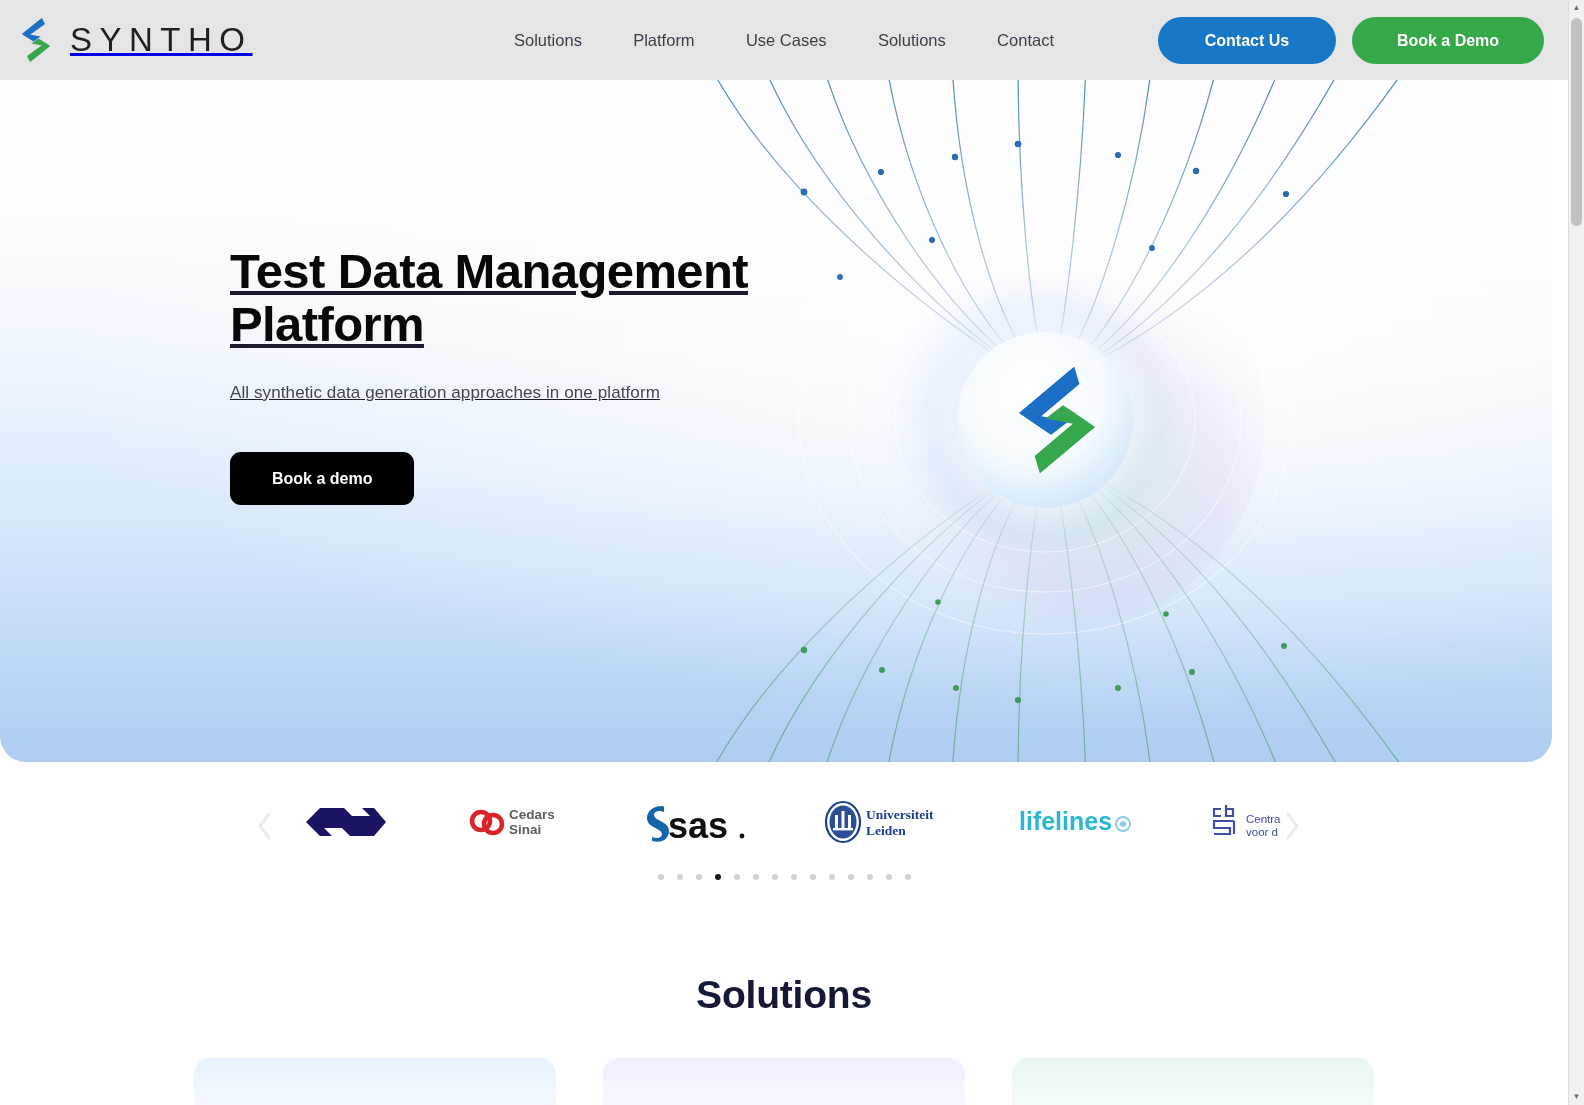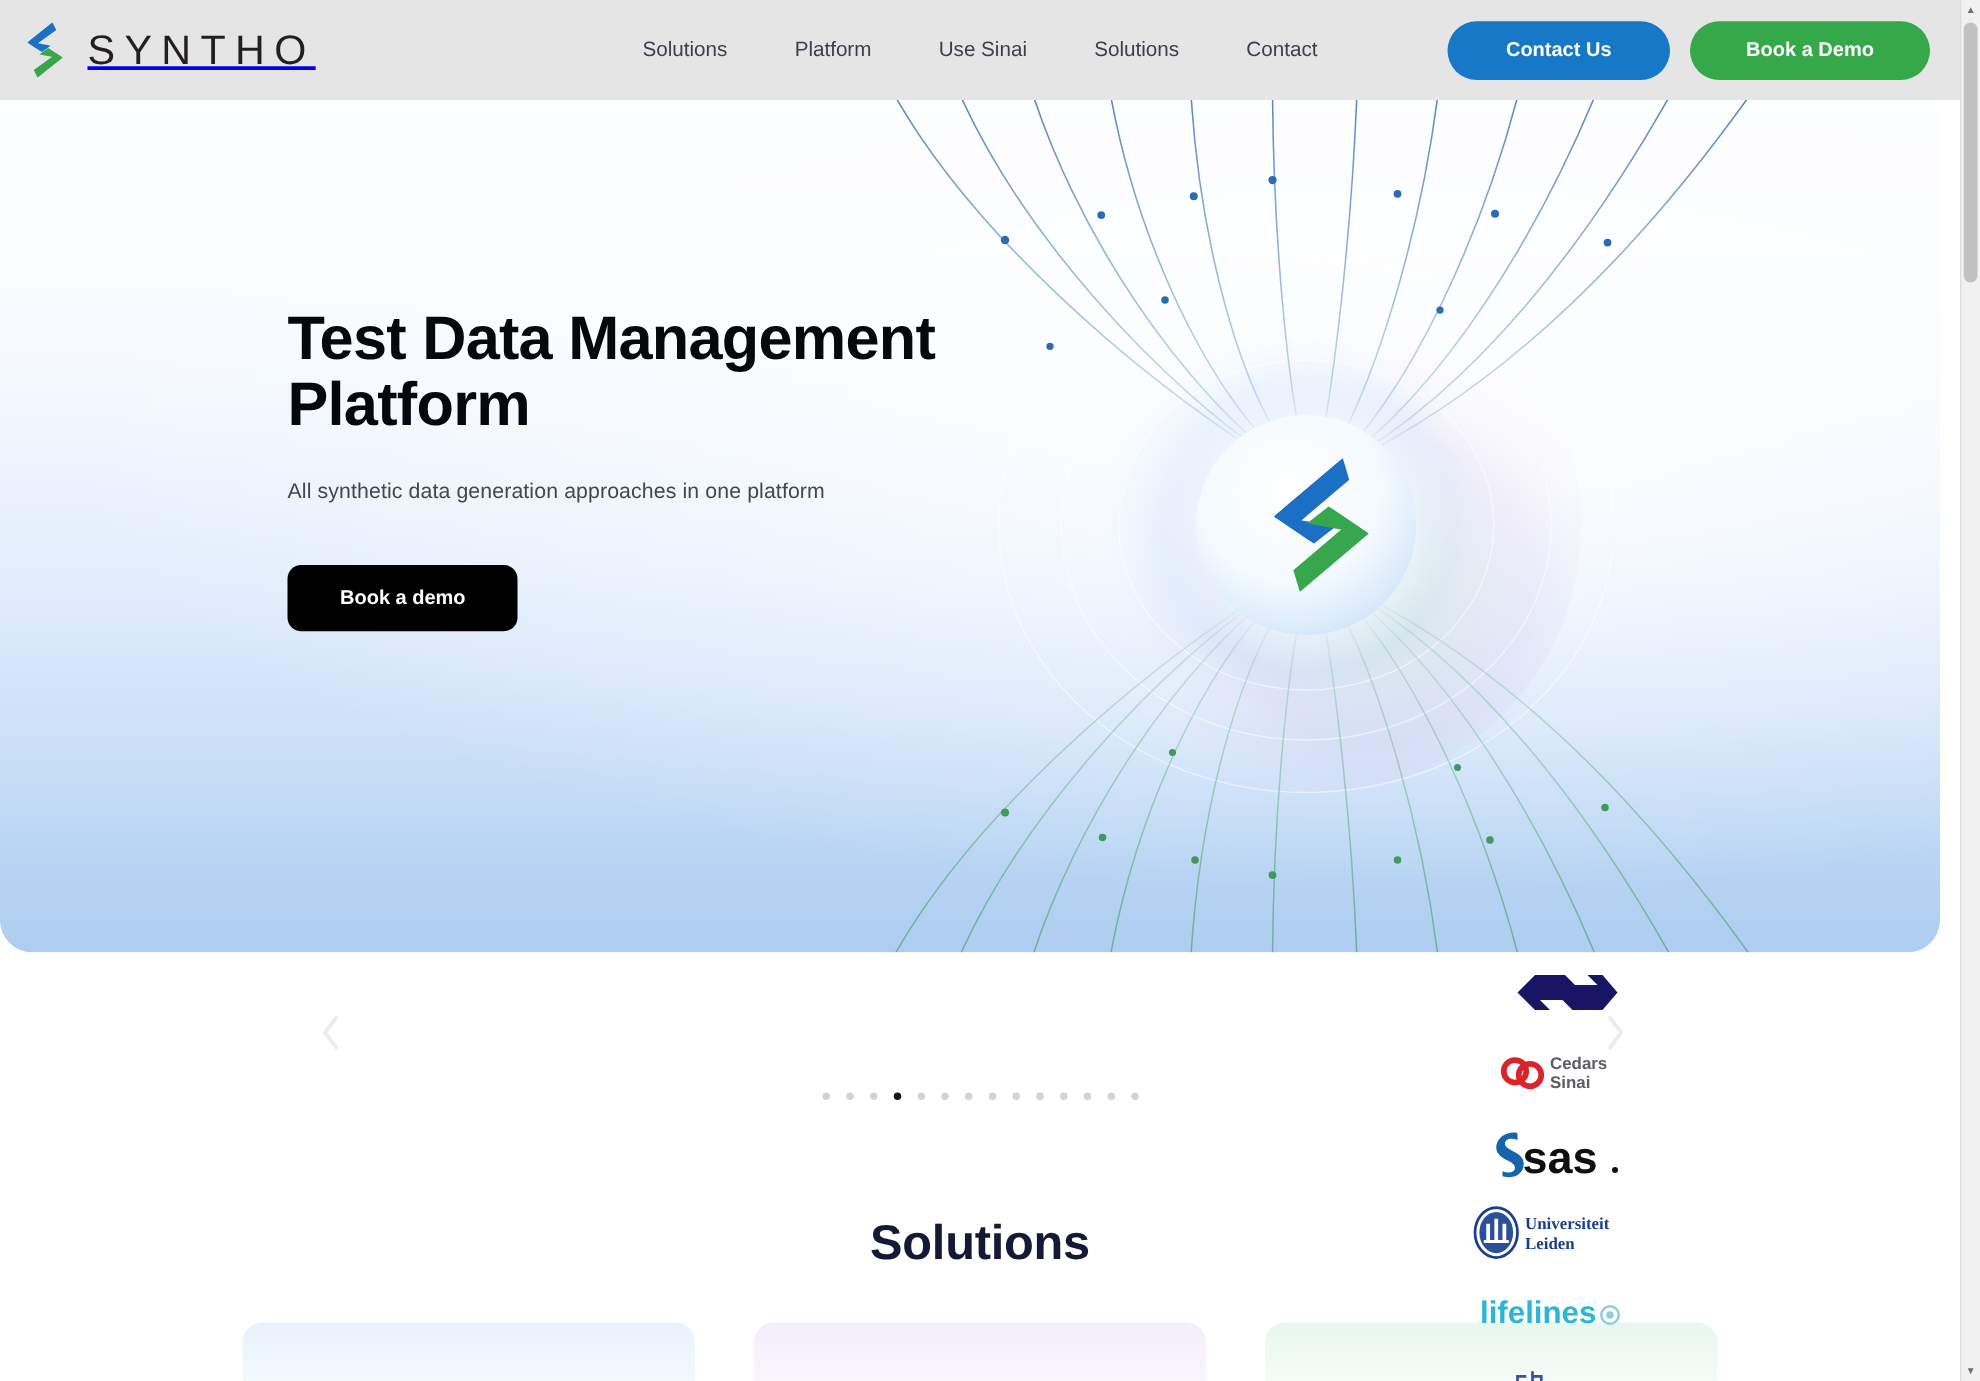--- a/index.html
+++ b/index.html
@@ -68,21 +68,21 @@
     position:relative;
     margin:0 16px 0 0;
     height:682px;
     border-radius:0 0 26px 26px;
     overflow:hidden;
     background:
       radial-gradient(120% 95% at 72% 38%, rgba(255,255,255,0.92) 0%, rgba(255,255,255,0.0) 58%),
       linear-gradient(to bottom, #fdfeff 0%, #fbfdff 18%, #f2f7fe 36%, #e2eefc 55%, #cfe2f9 72%, #bcd7f5 86%, #aecdf0 100%);
   }
 
-  .hero-copy { position:absolute; left:230px; top:165px; width:620px; }
+  .hero-copy { position:absolute; left:230px; top:165px; width:620px;text-decoration:underline; }
   .hero-title {
     font-size:49px; font-weight:700; line-height:1.08;
     letter-spacing:-0.6px; color:#07080c;
   }
   .hero-sub {
     margin-top:32px; font-size:17px; color:#44464f; letter-spacing:0.1px;
   }
   .hero-cta {
     margin-top:49px;
     display:inline-block; background:#000000; color:#ffffff;
@@ -100,21 +100,21 @@
   .car-arrow {
     position:absolute; top:44px; width:34px; height:40px;
     display:flex; align-items:center; justify-content:center;
     color:#e9e9ec; cursor:pointer; user-select:none;
   }
   .car-arrow.prev { left:248px; }
   .car-arrow.next { left:1275px; }
 
   .logo-track {
     position:absolute; left:300px; top:0; width:1000px; height:120px;
-    display:flex; align-items:flex-end; justify-content:space-between;flex-direction:column;
+    display:flex; align-items:center; justify-content:space-between;
   }
   .logo-item {
     height:64px; display:flex; align-items:center; justify-content:center;
     flex:0 0 auto; cursor:pointer;
   }
 
   .dots { display:flex; align-items:center; justify-content:center; gap:13px; margin-top:-8px; }
   .dot { width:6px; height:6px; border-radius:50%; background:#d3d3d6; cursor:pointer; }
   .dot.active { background:#161616; }
 
@@ -147,21 +147,21 @@
           <path d="M14 45 L34 29 L22 21 L29 26 L11 39 Z" fill="#36a74c"></path>
           <path d="M14 45 L34 29 L22.5 21.4 L15.5 26.5 L27.5 28.8 Z" fill="#36a74c"></path>
         </svg>
       </span>
       <span class="brand-word">SYNTHO</span>
     </a>
 
     <nav class="main-nav">
       <a href="#">Solutions</a>
       <a href="#">Platform</a>
-      <a href="#">Use Sinai</a>
+      <a href="#">Use Cases</a>
       <a href="#">Solutions</a>
       <a href="#">Contact</a>
     </nav>
 
     <div class="header-ctas">
       <button class="btn-pill btn-contact">Contact Us</button>
       <button class="btn-pill btn-demo">Book a Demo</button>
     </div>
   </header>
 

